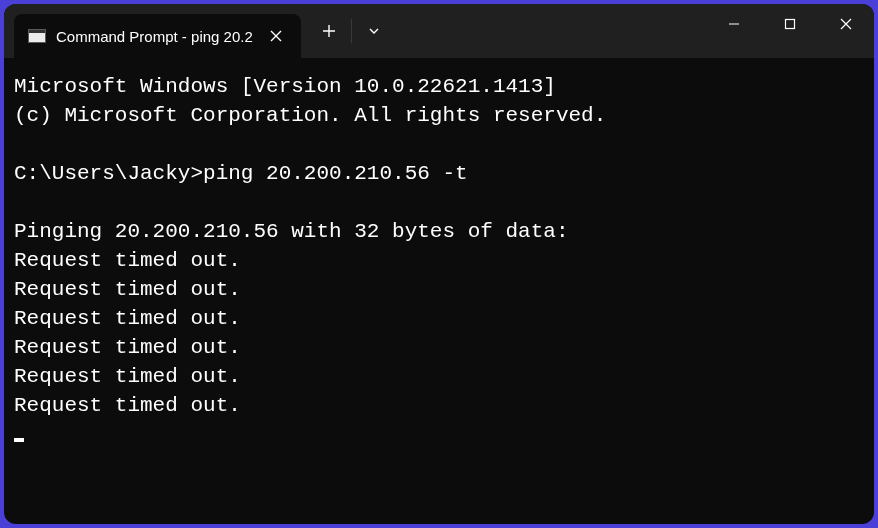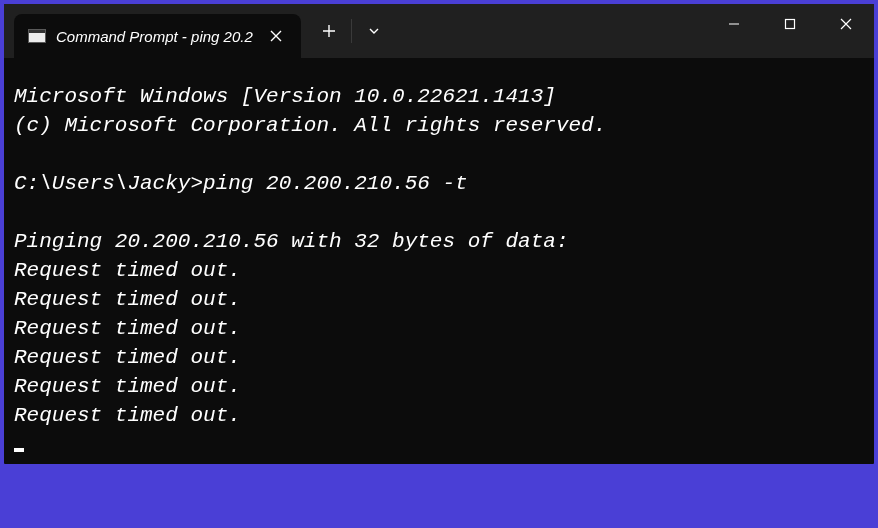--- a/index.html
+++ b/index.html
@@ -8,27 +8,26 @@
       width: 878px;
       height: 528px;
       overflow: hidden;
       font-family: "Segoe UI", Arial, sans-serif;
     }
     .window {
       position: absolute;
       top: 4px;
       left: 4px;
       width: 870px;
-      height: 460px;
+      height: 520px;
       background: #0c0c0c;
-      border-radius: 1px;
+      border-radius: 12px;
       overflow: hidden;
       display: flex;
       flex-direction: column;
-      font-style: italic;
     }
     .titlebar {
       height: 54px;
       background: #202020;
       display: flex;
       align-items: flex-start;
       position: relative;
     }
     .tab {
       display: flex;
@@ -108,21 +107,21 @@
     .winctl {
       width: 56px;
       height: 40px;
       display: flex;
       align-items: center;
       justify-content: center;
       color: #ffffff;
     }
     .terminal {
       flex: 1;
-      padding: 24px 10px;
+      padding: 14px 10px;
       font-family: Consolas, "Courier New", monospace;
       font-size: 21px;
       line-height: 29px;
       color: #ffffff;
       white-space: pre;
       overflow: hidden;
     }
     .cursor {
       display: inline-block;
       width: 10px;

